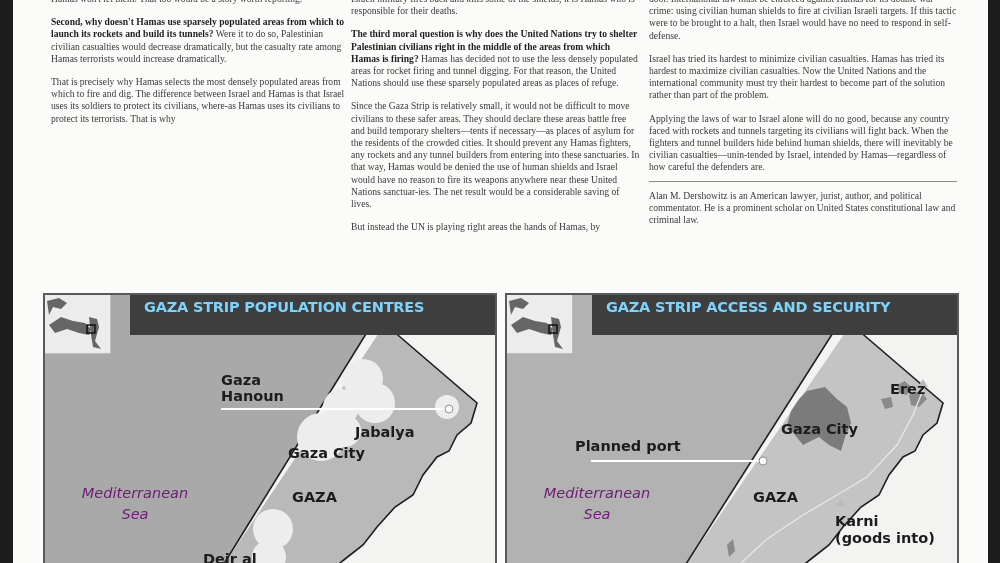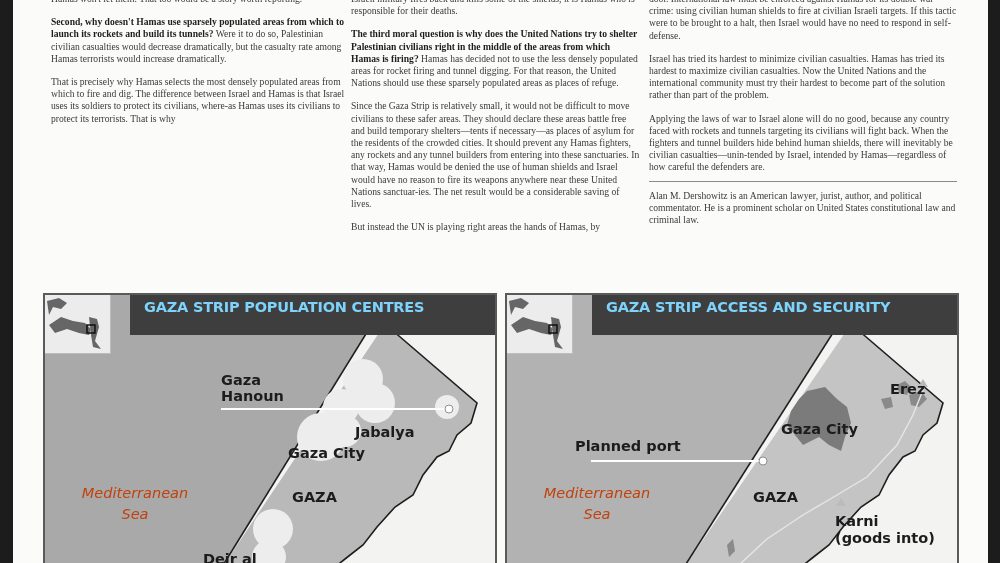--- a/index.html
+++ b/index.html
@@ -15,21 +15,21 @@
   .pull { font-family:"DejaVu Sans", "Liberation Sans", sans-serif; font-size:17.6px; line-height:22.2px; color:#2b2b2b; margin:14px 0 13px 0 !important; letter-spacing:-0.1px; }
   .rule { border-top:1px solid #8a8a8a; margin:-4px 0 8px 0; }
   .bio { color:#3a3a3a; }
   .map { position:absolute; top:293px; width:450px; height:280px; border:2px solid #5a5a5a; background:#f3f3f2; overflow:hidden; }
   .map1 { left:30px; }
   .map2 { left:492px; }
   .map svg.bg { position:absolute; left:0; top:0; }
   .map-title { position:absolute; left:65px; right:0; top:0; height:40px; background:#3e3e3e; color:#7dd3fc; font-family:"DejaVu Sans", sans-serif; font-weight:bold; font-size:14.5px; line-height:24px; padding-left:14px; letter-spacing:-0.2px;margin-left:20px; }
   .inset { position:absolute; left:0; top:0; width:65px; height:58px; background:#ececec; border-right:1px solid #bdbdbd; border-bottom:1px solid #bdbdbd; }
   .lbl { position:absolute; font-family:"DejaVu Sans", sans-serif; font-weight:bold; color:#1c1c1c; font-size:14.5px; line-height:16px; white-space:nowrap; }
-  .sea { position:absolute; font-family:"DejaVu Sans", sans-serif; font-style:italic; color:#c2410c; font-size:14.5px; line-height:21px; text-align:center; }
+  .sea { position:absolute; font-family:"DejaVu Sans", sans-serif; font-style:italic; color:#701a75; font-size:14.5px; line-height:21px; text-align:center; }
 </style>
 </head>
 <body>
 
 <div class="page">
 
   <div class="col col1">
     <p class="cut">Hamas won't let them. That too would be a story worth reporting.</p>
     <p><b>Second, why doesn't Hamas use sparsely populated areas from which to launch its rockets and build its tunnels?</b><span> Were it to do so, Palestinian civilian casualties would decrease dramatically, but the casualty rate among Hamas terrorists would increase dramatically.</span></p>
     <p>That is precisely why Hamas selects the most densely populated areas from which to fire and dig. The difference between Israel and Hamas is that Israel uses its soldiers to protect its civilians, where-as Hamas uses its civilians to protect its terrorists. That is why</p>

